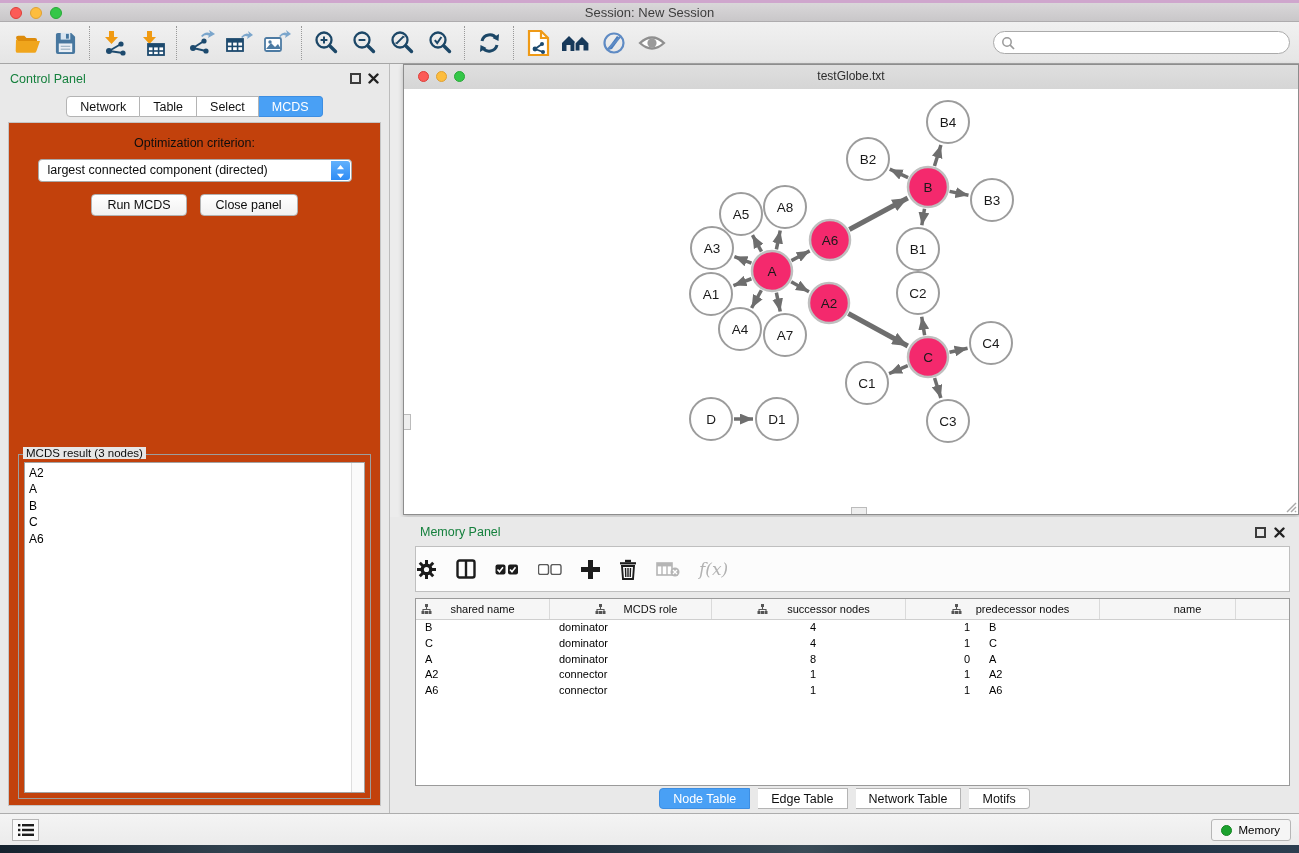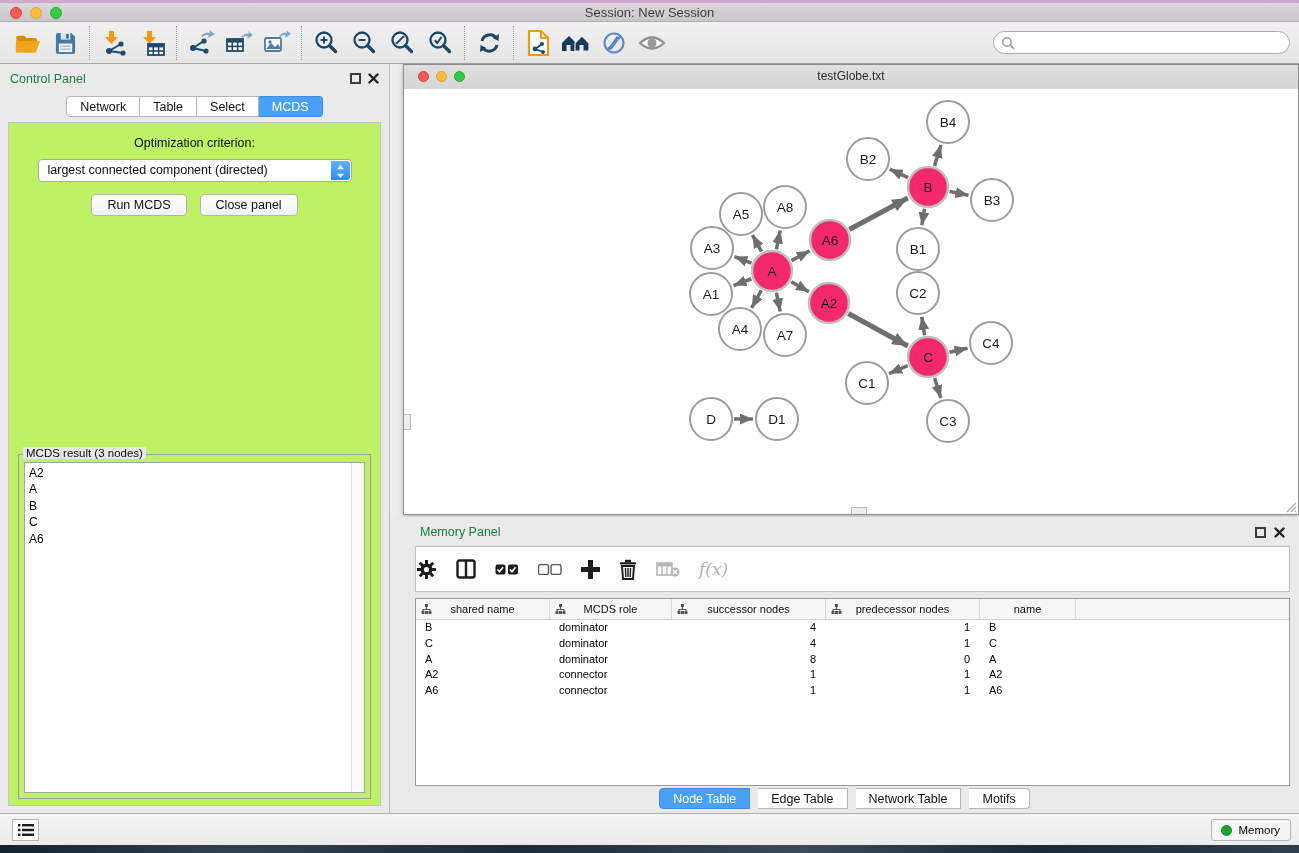--- a/index.html
+++ b/index.html
@@ -34,21 +34,21 @@
   .panel-title { position:absolute; left:10px; top:8px; font-size:12.5px; color:#15803d; }
   .float-box { position:absolute; width:11px; height:11px; border:2px solid #3c3c3c; top:9px; }
   .close-x { position:absolute; width:11px; height:11px; top:9px; }
   .cp-tabs { position:absolute; top:32px; left:0; right:0; display:flex; justify-content:center; }
   .seg-tab { height:21px; line-height:20px; padding:0 13px; background:#fff; border:1px solid #b4b4b4;
     border-left:none; font-size:12.5px; color:#101010; cursor:default; }
   .seg-tab:first-child { border-left:1px solid #b4b4b4; border-radius:4px 0 0 4px; }
   .seg-tab:last-child { border-radius:0 4px 4px 0; }
   .seg-tab.active { background:#49a0f5; border-color:#3d8ee2; color:#fff; }
   .cp-body { position:absolute; top:58px; left:8px; right:8px; bottom:7px;
-    border:1px solid #c5c5c5; background:#bef264; }
+    border:1px solid #c5c5c5; background:#c2410c; }
   .opt-label { margin-top:13px; text-align:center; font-size:12.5px; color:#0d0d0d; }
   .cp-select { margin:9px auto 0; width:314px; height:23px; background:#fff; border:1px solid #a9a9a9;
     border-radius:4px; position:relative; font-size:12.5px; line-height:21px; padding-left:9px; color:#0d0d0d; }
   .cp-select .stepper { position:absolute; right:1px; top:1px; bottom:1px; width:19px;
     background:linear-gradient(#62b1fc,#2e8cf5); border-radius:0 3px 3px 0; }
   .btn-row { display:flex; justify-content:center; gap:13px; margin-top:12px; }
   .mac-btn { height:22px; padding:0 15px; background:linear-gradient(#ffffff,#f1f1f1);
     border:1px solid #b2b2b2; border-radius:4px; font-size:12.5px; line-height:20px; color:#0d0d0d;
     font-family:"Liberation Sans",sans-serif; }
   .result-box { position:absolute; left:9px; right:9px; bottom:6px; height:345px; border:1px solid #9d9d9d; }
@@ -77,21 +77,21 @@
   
   .table-panel { position:absolute; top:517px; left:390px; width:909px; height:296px; background:#e9e9e9; }
   .tp-head { position:relative; height:29px; }
   .tp-head .panel-title { left:30px; }
   .tp-toolbar { position:absolute; top:29px; left:25px; right:9px; height:46px; background:#fcfcfc;
     border:1px solid #bfbfbf; display:flex; align-items:center; gap:19px; }
   .tp-tool { display:flex; align-items:center; justify-content:center; height:30px; }
   .fx { font-family:"DejaVu Serif", serif; font-style:italic; font-size:17px; color:#b2b2b2; }
   .tp-table { position:absolute; top:81px; left:25px; right:9px; height:188px; background:#fff;
     border:1px solid #9a9a9a; overflow:hidden; }
-  .thead { display:flex; height:21px; background:#f6f6f6; border-bottom:1px solid #cfcfcf; }
+  .thead { display:flex; height:21px; background:#f6f6f6; border-bottom:1px solid #cfcfcf;gap:40px; }
   .th { position:relative; border-right:1px solid #dadada; font-size:11px; line-height:21px;
     text-align:center; color:#0d0d0d; flex:0 0 auto; }
   .th.filler { flex:1; border-right:none; }
   .th svg { position:absolute; left:5px; top:5px; }
   .tbody .tr { display:flex; height:15.8px; }
   .td { font-size:11px; line-height:15.8px; color:#000; flex:0 0 auto; }
   .td.l { text-align:left; padding-left:9px; }
   .td.r { text-align:right; padding-right:10px; }
   .tp-tabs { position:absolute; bottom:4px; left:0; right:0; display:flex; justify-content:center;gap:8px; }
 

